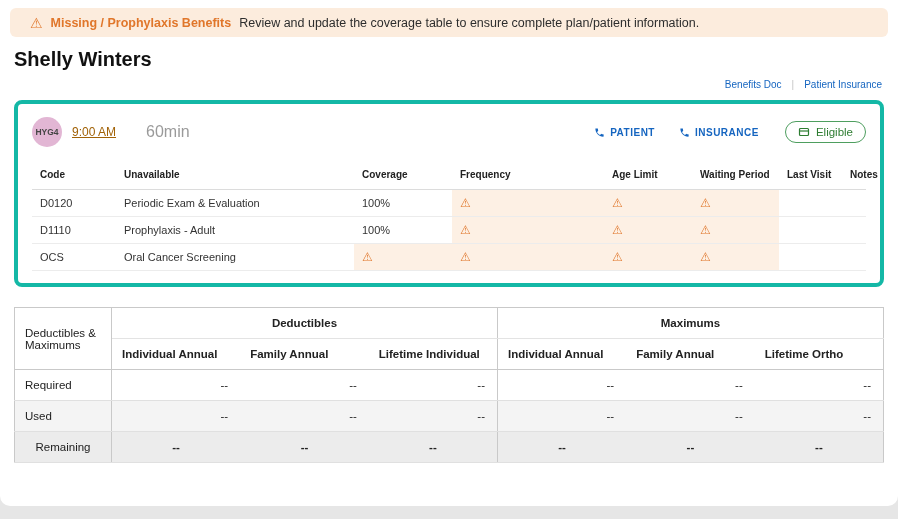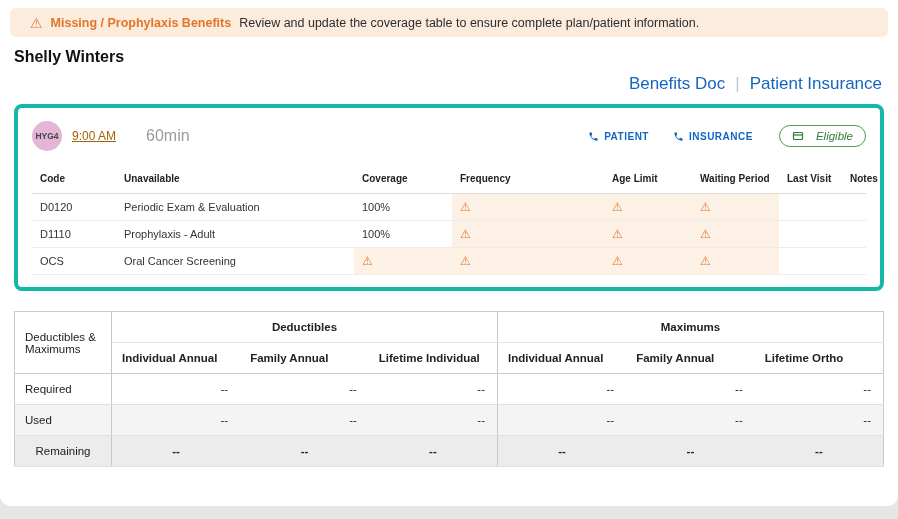--- a/index.html
+++ b/index.html
@@ -9,38 +9,38 @@
     overflow:hidden; position:relative; }
 
   
   .banner { margin:8px 10px 0; background:#fcecdd; border-radius:6px; height:29px;
     display:flex; align-items:center; gap:8px; padding:0 14px 0 20px; font-size:12.5px; }
   .banner .warn-glyph { color:#e0762a; font-size:14px; line-height:1; }
   .banner .banner-title { color:#e0762a; font-weight:bold; }
   .banner .banner-msg { color:#2d2d2d; }
 
   
-  .page-title { margin:11px 14px 0; font-size:16px; font-weight:bold; color:#111; }
+  .page-title { margin:11px 14px 0; font-size:20px; font-weight:bold; color:#111; }
   .top-links { display:flex; justify-content:flex-end; align-items:center; gap:10px;
-    margin:8px 16px 0; font-size:17px; }
+    margin:8px 16px 0; font-size:10px; }
   .top-links a { color:#1565c0; text-decoration:none; cursor:pointer; }
   .top-links .pipe { color:#c5c5c5; }
 
   
   .card { margin:10px 14px 0; border:4px solid #14b8a6; border-radius:8px; padding:13px 14px 12px; }
   .card-header { display:flex; align-items:center; gap:10px; }
   .avatar { width:30px; height:30px; border-radius:50%; background:#e2b6d4; color:#444;
     font-size:8.5px; font-weight:bold; display:flex; align-items:center; justify-content:center; }
   .appt-time { font-size:12px; color:#a16207; text-decoration:underline; cursor:pointer; }
   .appt-duration { font-size:16px; color:#9a9a9a;margin-left:20px; }
   .header-spacer { flex:1; }
   .hdr-action { display:flex; align-items:center; gap:5px; color:#1565c0; font-size:10px;
     font-weight:bold; letter-spacing:0.5px; cursor:pointer; margin-left:14px; }
-  .eligible-pill { display:flex; align-items:center; gap:12px; border:1px solid #4e9e5f;
-    color:#2e7d32; border-radius:14px; padding:4px 12px; font-size:11.5px; margin-left:16px; cursor:pointer;font-style:italic; }
+  .eligible-pill { display:flex; align-items:center; gap:6px; border:1px solid #4e9e5f;
+    color:#2e7d32; border-radius:14px; padding:4px 12px; font-size:11.5px; margin-left:16px; cursor:pointer; }
 
   
   table.coverage { width:100%; border-collapse:collapse; margin-top:13px; table-layout:fixed; }
   table.coverage th { text-align:left; font-size:10px; font-weight:bold; color:#222;
     padding:9px 8px; border-bottom:1px solid #dcdcdc; }
   table.coverage td { font-size:11px; color:#333; padding:7px 8px; border-bottom:1px solid ,#ececec;
     border-bottom:1px solid #ececec; height:25px; }
   td.warn-cell { background:#fdf0e4; }
   .warn-icon { color:#e0762a; font-size:12px; line-height:1; }
 

